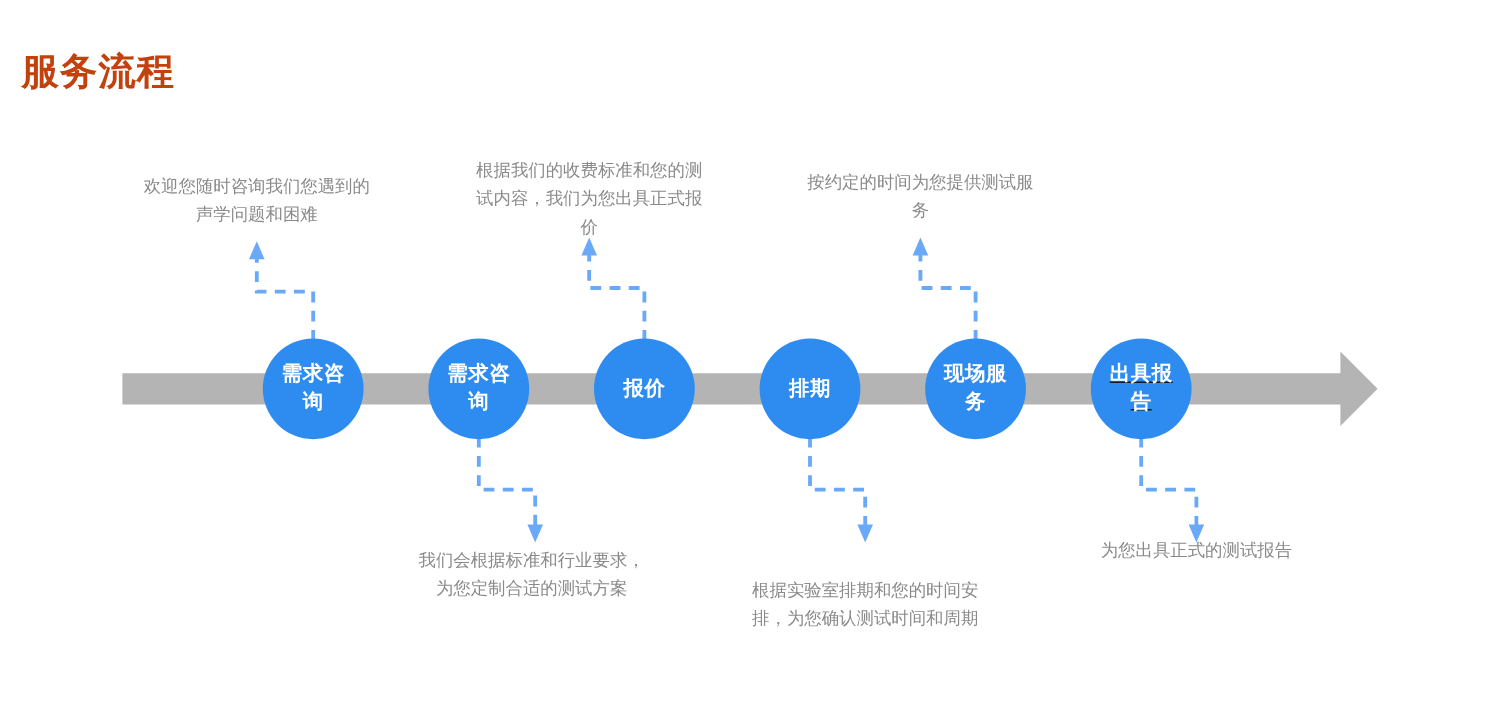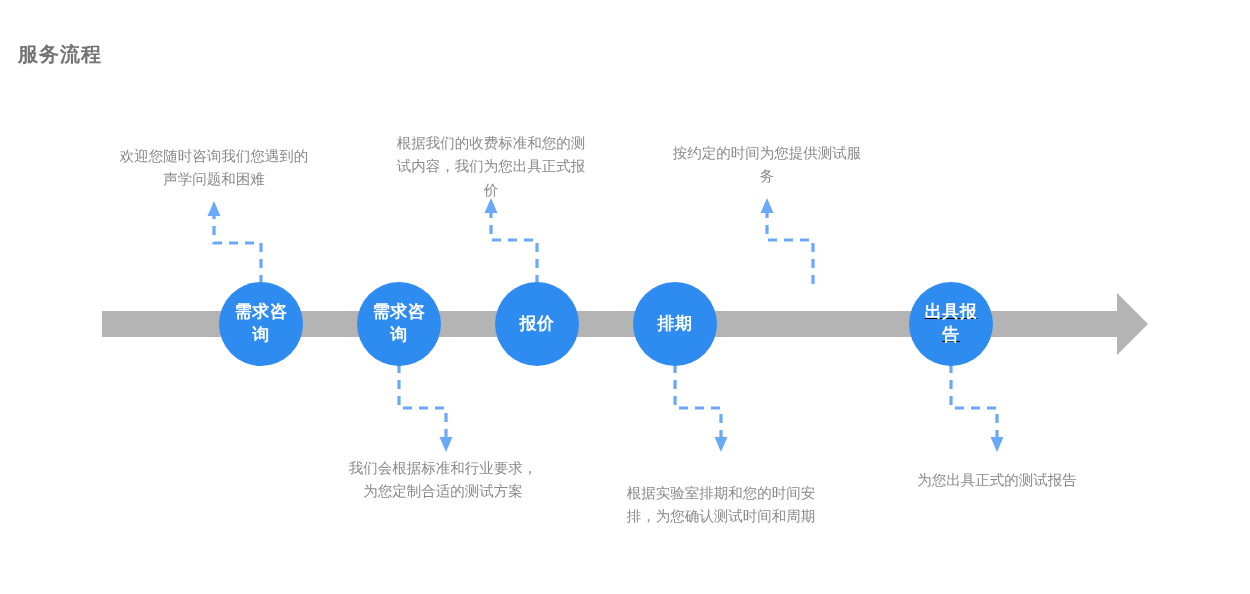--- a/index.html
+++ b/index.html
@@ -14,23 +14,23 @@
     overflow: hidden;
     font-family: "Liberation Sans", "DejaVu Sans", sans-serif;
     -webkit-font-smoothing: antialiased;
   }
 
   
   #page-title {
     position: absolute;
     left: 18px;
     top: 44px;
-    font-size: 20px;
+    font-size: 31px;
     font-weight: bold;
-    color: #737373;
+    color: #c2410c;
     letter-spacing: 1px;
     line-height: 1;
     white-space: nowrap;
   }
 
   
   #flow-canvas {
     position: absolute;
     left: 0;
     top: 0;
@@ -136,29 +136,32 @@
   </div>
   <div class="step-node" style="left:357px; top:282px;">
     <span class="step-label">需求咨询</span>
   </div>
   <div class="step-node" style="left:495px; top:282px;">
     <span class="step-label one-line">报价</span>
   </div>
   <div class="step-node" style="left:633px; top:282px;">
     <span class="step-label one-line">排期</span>
   </div>
+  <div class="step-node" style="left:771px; top:282px;">
+    <span class="step-label">现场服务</span>
+  </div>
   <div class="step-node" style="left:909px; top:282px;text-decoration:underline;">
     <span class="step-label">出具报告</span>
   </div>
 
   <div class="annotation top" style="left:119px; top:145px;">欢迎您随时咨询我们您遇到的声学问题和困难</div>
 
   <div class="annotation top" style="left:396px; top:132px;">根据我们的收费标准和您的测试内容，我们为您出具正式报价</div>
 
   <div class="annotation top" style="left:672px; top:142px;">按约定的时间为您提供测试服务</div>
 
   <div class="annotation bottom" style="left:333px; top:457px;margin-left:15px;">我们会根据标准和行业要求，为您定制合适的测试方案</div>
 
   <div class="annotation bottom" style="left:626px; top:482px;">根据实验室排期和您的时间安排，为您确认测试时间和周期</div>
 
-  <div class="annotation bottom" style="left:902px; top:469px;">为您出具正式的测试报告</div>
+  <div class="annotation bottom" style="left:902px; top:448px;">为您出具正式的测试报告</div>
 
 </div>
 
 </body></html>

